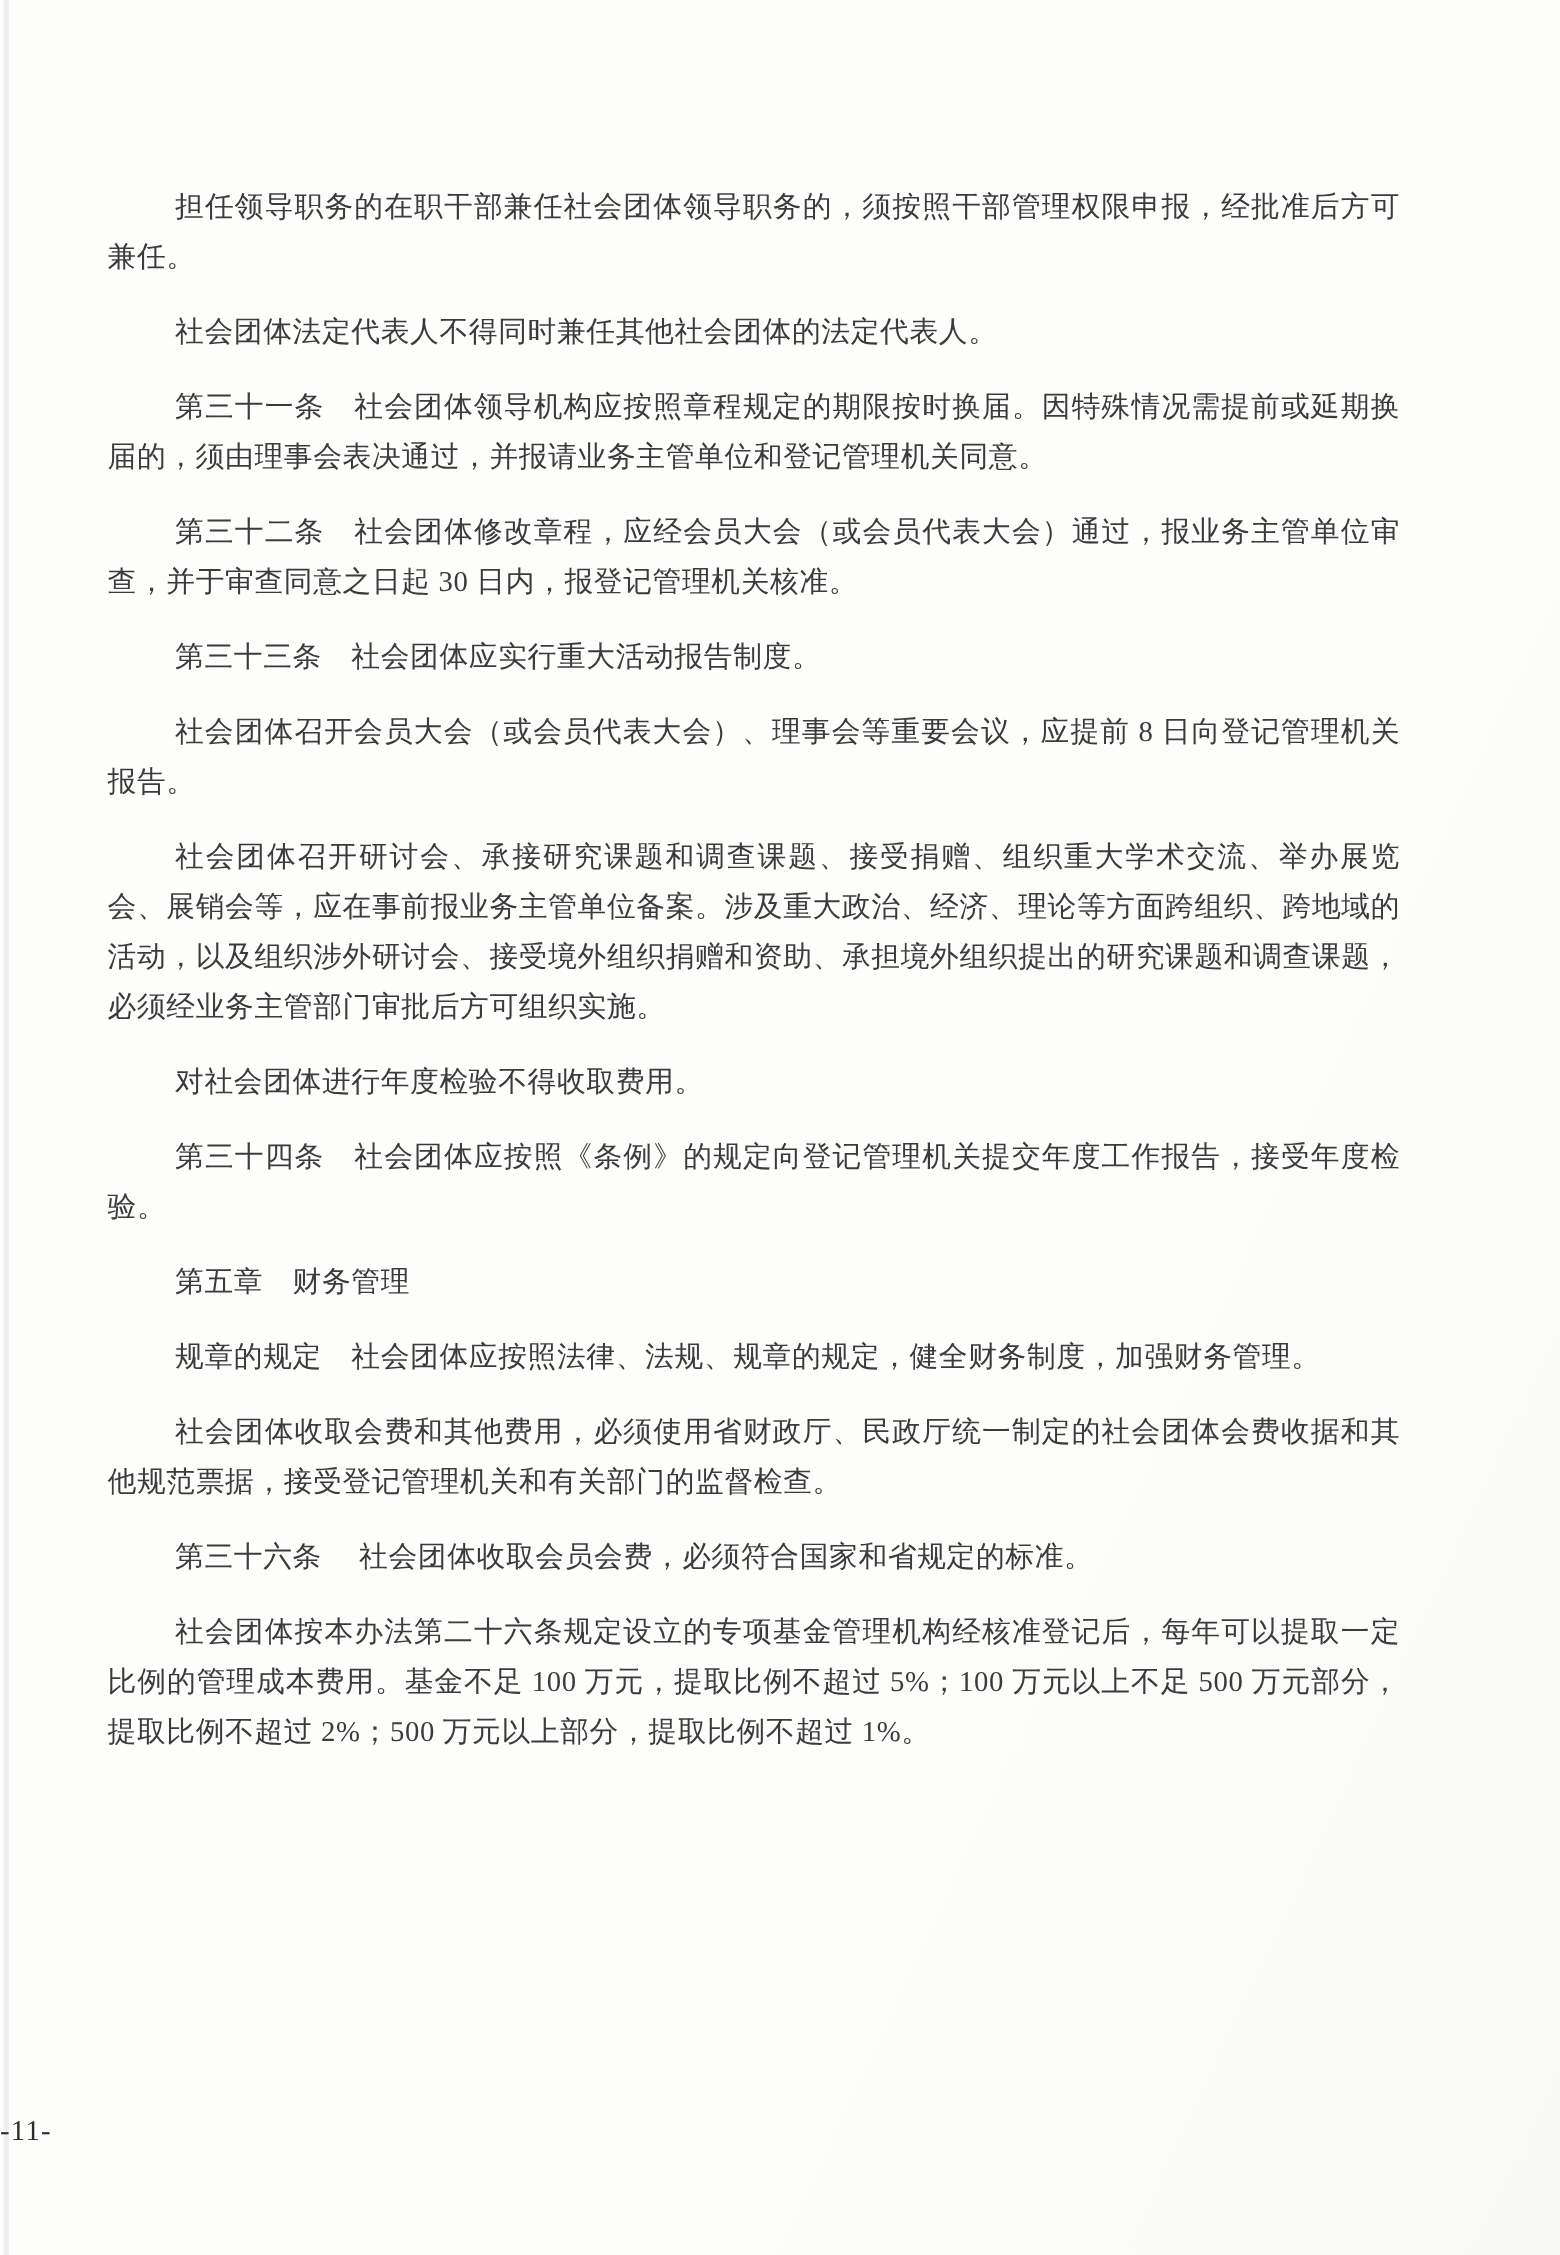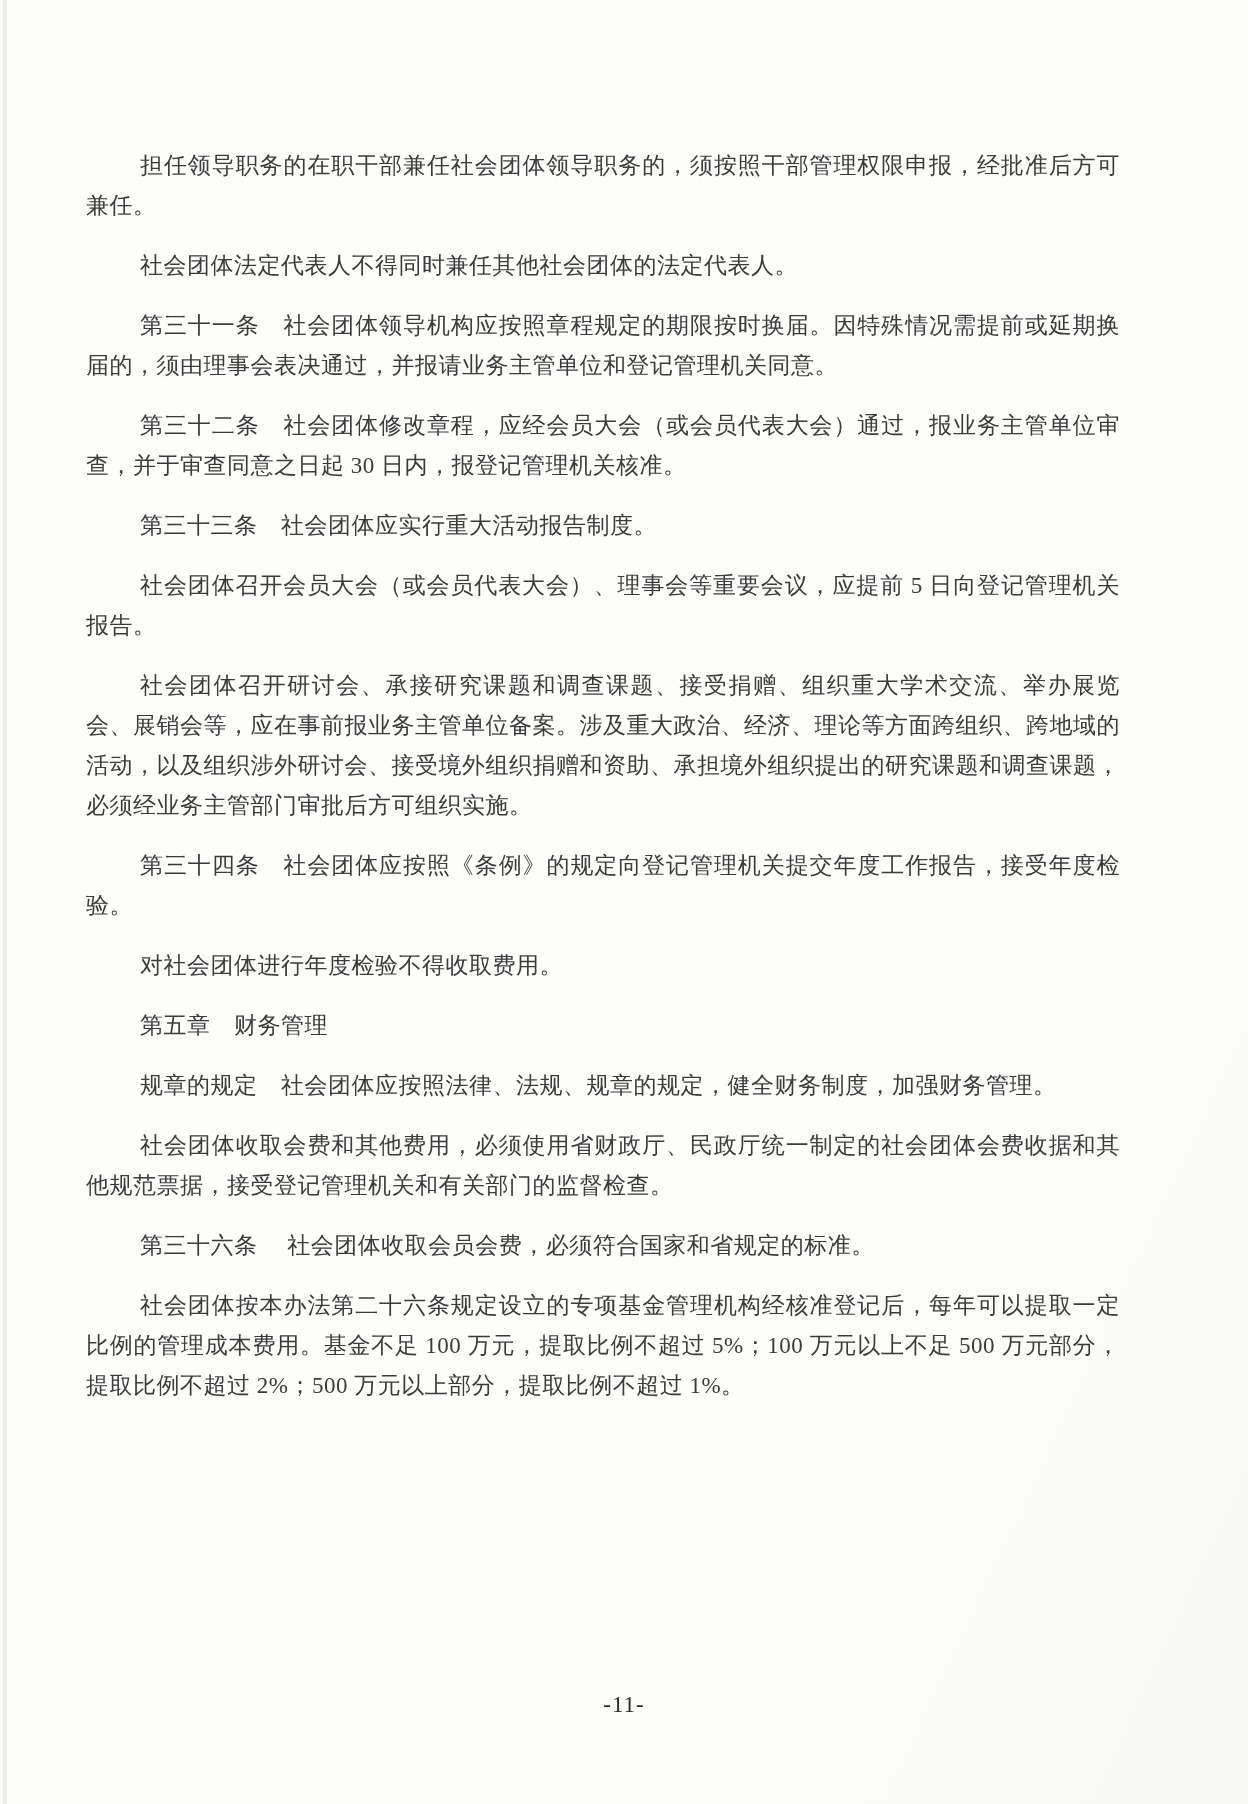--- a/index.html
+++ b/index.html
@@ -49,45 +49,44 @@
     text-indent: 54px;
     text-align: justify;
     text-align-last: left;
     color: var(--text);
   }
   .footer {
     position: absolute;
     top: 1692px;
     left: 0;
     width: 100%;
-    text-align: center;
   }
   .page-number {
     font-size: 23px;
     color: #2e2e2e;
     letter-spacing: 1px;
   }
 </style>
 </head>
 <body>
 
 <div class="page">
   <div class="page-edge"></div>
 
   <main class="content">
     <div id="paragraphs">
         <p class="para">担任领导职务的在职干部兼任社会团体领导职务的，须按照干部管理权限申报，经批准后方可兼任。</p>
         <p class="para">社会团体法定代表人不得同时兼任其他社会团体的法定代表人。</p>
         <p class="para">第三十一条　社会团体领导机构应按照章程规定的期限按时换届。因特殊情况需提前或延期换届的，须由理事会表决通过，并报请业务主管单位和登记管理机关同意。</p>
         <p class="para">第三十二条　社会团体修改章程，应经会员大会（或会员代表大会）通过，报业务主管单位审查，并于审查同意之日起 30 日内，报登记管理机关核准。</p>
         <p class="para">第三十三条　社会团体应实行重大活动报告制度。</p>
-        <p class="para">社会团体召开会员大会（或会员代表大会）、理事会等重要会议，应提前 5 日向登记管理机关报告。</p>
+        <p class="para">社会团体召开会员大会（或会员代表大会）、理事会等重要会议，应提前 8 日向登记管理机关报告。</p>
         <p class="para">社会团体召开研讨会、承接研究课题和调查课题、接受捐赠、组织重大学术交流、举办展览会、展销会等，应在事前报业务主管单位备案。涉及重大政治、经济、理论等方面跨组织、跨地域的活动，以及组织涉外研讨会、接受境外组织捐赠和资助、承担境外组织提出的研究课题和调查课题，必须经业务主管部门审批后方可组织实施。</p>
+        <p class="para">对社会团体进行年度检验不得收取费用。</p>
         <p class="para">第三十四条　社会团体应按照《条例》的规定向登记管理机关提交年度工作报告，接受年度检验。</p>
-        <p class="para">对社会团体进行年度检验不得收取费用。</p>
         <p class="para">第五章　财务管理</p>
         <p class="para">规章的规定　社会团体应按照法律、法规、规章的规定，健全财务制度，加强财务管理。</p>
         <p class="para">社会团体收取会费和其他费用，必须使用省财政厅、民政厅统一制定的社会团体会费收据和其他规范票据，接受登记管理机关和有关部门的监督检查。</p>
         <p class="para">第三十六条　 社会团体收取会员会费，必须符合国家和省规定的标准。</p>
         <p class="para">社会团体按本办法第二十六条规定设立的专项基金管理机构经核准登记后，每年可以提取一定比例的管理成本费用。基金不足 100 万元，提取比例不超过 5%；100 万元以上不足 500 万元部分，提取比例不超过 2%；500 万元以上部分，提取比例不超过 1%。</p>
       </div>
   </main>
 
   <footer class="footer">
     <span class="page-number">-11-</span>

